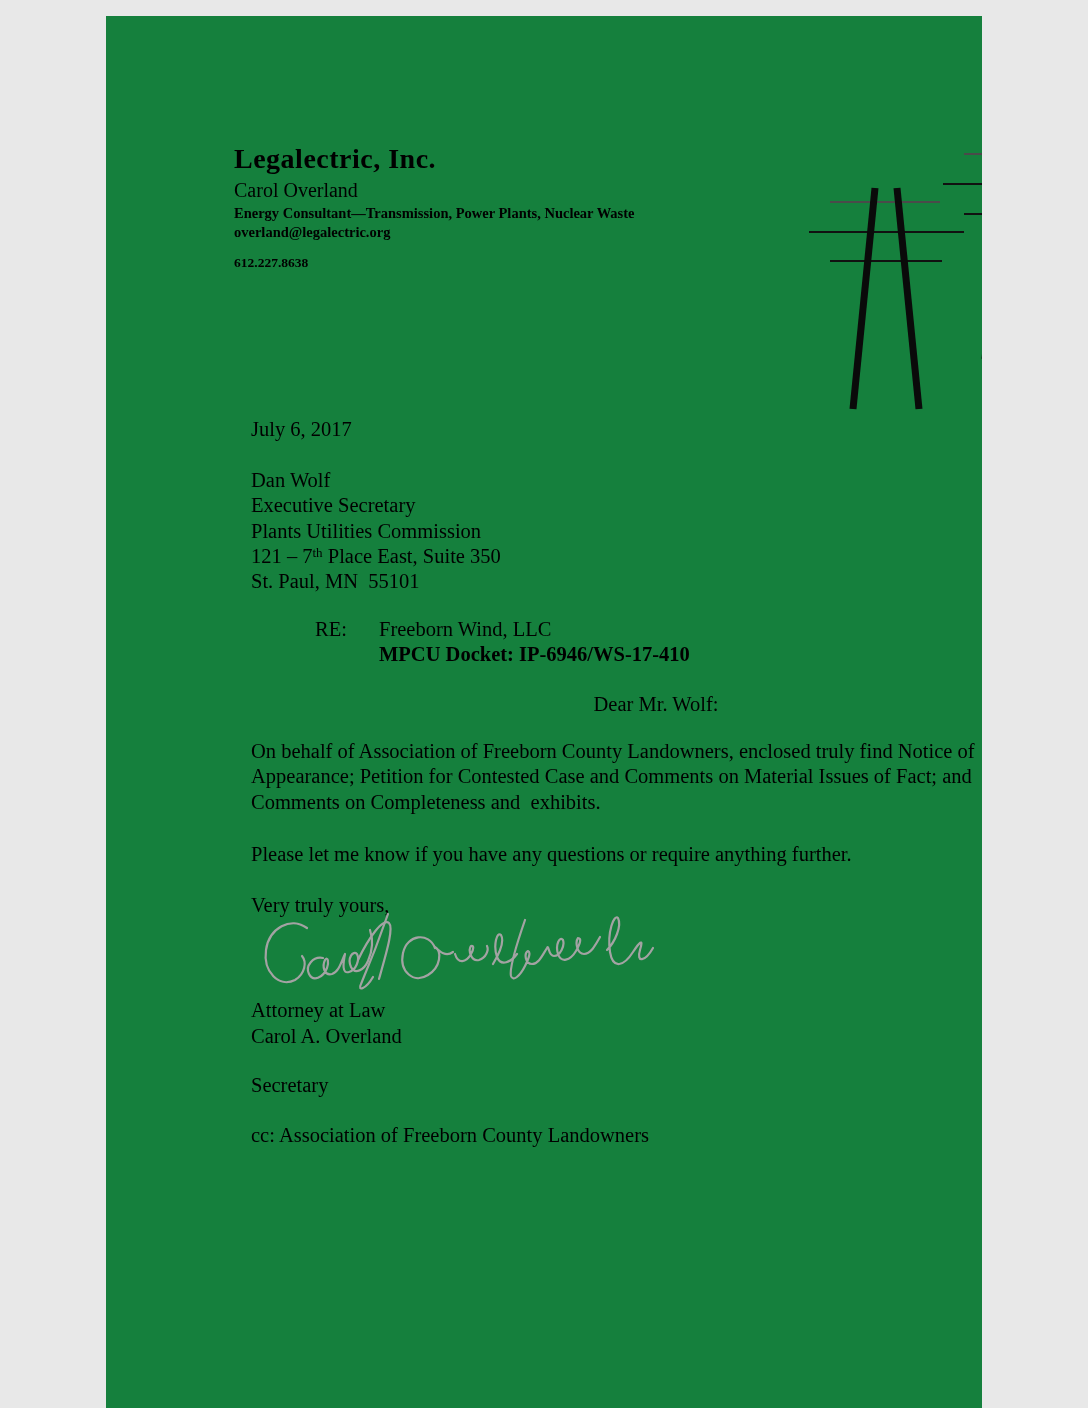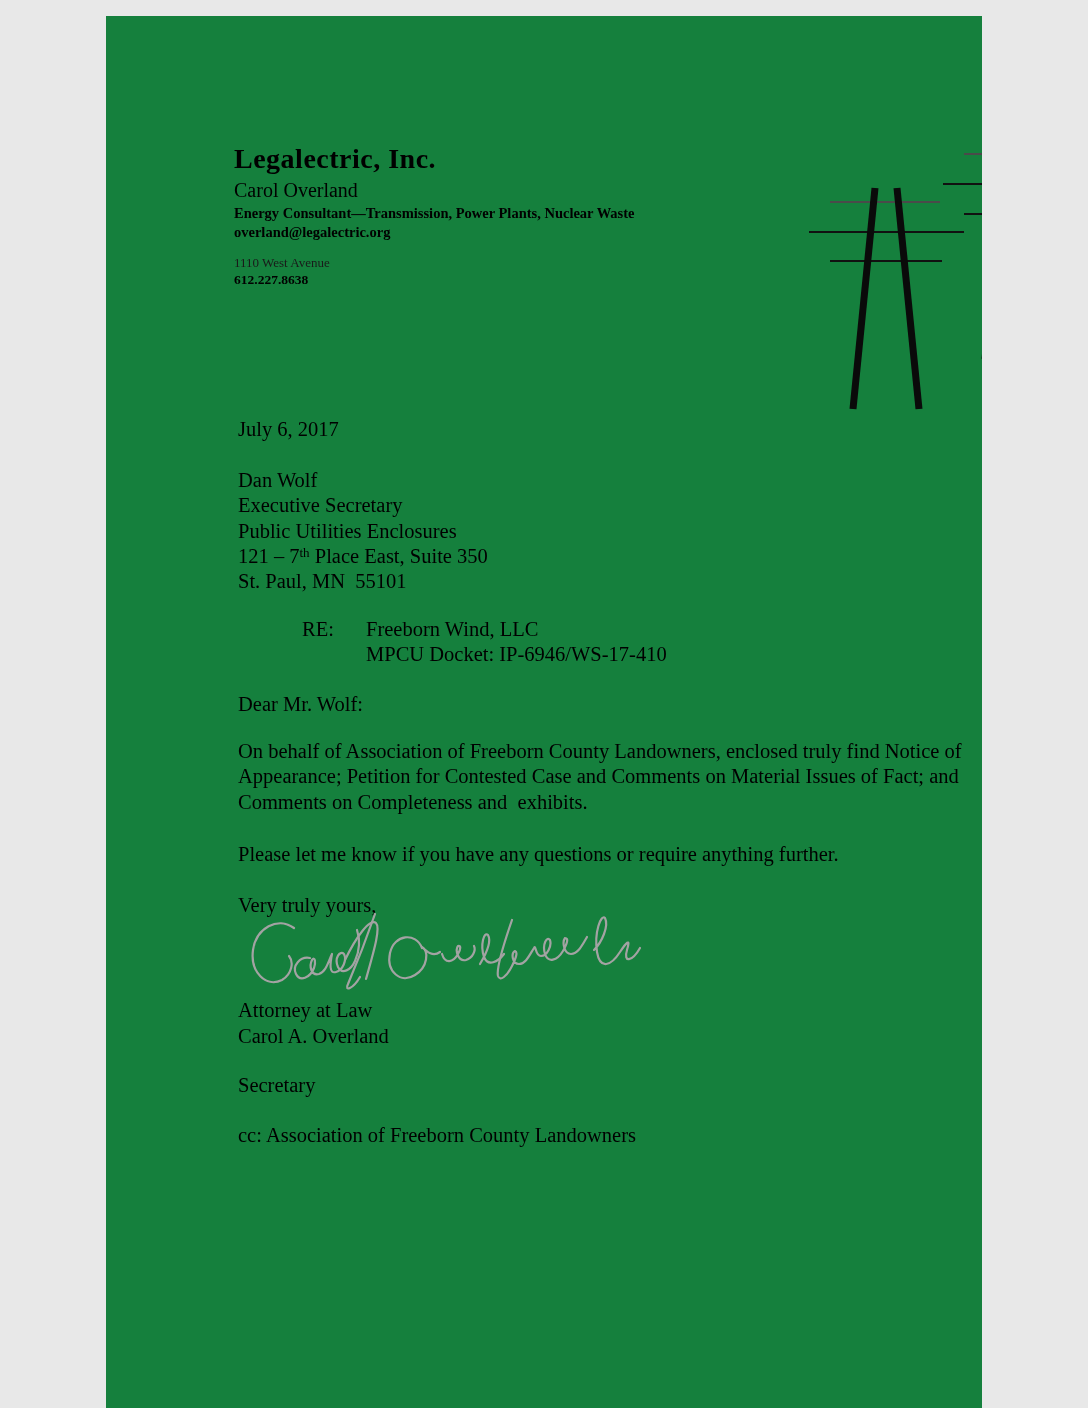--- a/index.html
+++ b/index.html
@@ -68,39 +68,39 @@
     position: absolute;
     left: 690px;
     top: 115px;
     width: 312px;
     height: 290px;
   }
 
   
   .letter {
     position: absolute;
-    left: 132px;
+    left: 145px;
     top: 401px;
     width: 810px;
     font-size: 20.5px;
     line-height: 25.4px;
   }
   .block-date      { margin-bottom: 25.4px; }
   .block-recipient { margin-bottom: 22px; }
   .block-re        { margin-bottom: 24px; }
-  .block-salute    { margin-bottom: 22px; }
+  .block-salute    { margin-bottom: 22px; text-align: center; }
   .block-para1     { margin-bottom: 27px; }
   .block-para2     { margin-bottom: 25.4px; }
   .block-closing   { margin-bottom: 0; }
   .block-name      { margin-bottom: 24px; }
   .block-enc       { margin-bottom: 24px; }
 
   .re-row { display: flex; padding-left: 64px; }
   .re-label { width: 64px; flex: 0 0 64px; }
-  .re-line2 { padding-left: 128px; }
+  .re-line2 { padding-left: 128px; font-weight: bold; }
 
   sup.ord {
     font-size: 13px;
     line-height: 0;
     vertical-align: 6px;
   }
 
   .sig-space { position: relative; height: 80px; }
   .sig-space svg {
     position: absolute;
@@ -114,21 +114,20 @@
 <div class="page">
 
   <div class="letterhead">
     <div class="company">Legalectric, Inc.</div>
     <div class="title-line">
       <span class="pre">Carol Overland</span>
     </div>
     <div class="tagline pre">Energy Consultant—Transmission, Power Plants, Nuclear Waste</div>
     <div class="email pre">overland@legalectric.org</div>
     <div class="lh-address">
-      <div class="pre">1110 West Avenue</div>
       <div class="phone pre">612.227.8638</div>
     </div>
   </div>
 
   <svg class="towers" viewBox="0 0 312 290" aria-hidden="true">
 
     <line x1="34" y1="71" x2="144" y2="71" stroke="#4a4a4a" stroke-width="2.2"></line>
     <line x1="13" y1="101" x2="168" y2="101" stroke="#111111" stroke-width="1.8"></line>
     <line x1="34" y1="130" x2="146" y2="130" stroke="#111111" stroke-width="1.8"></line>
     <line x1="79" y1="57" x2="57" y2="278" stroke="#0a0a0a" stroke-width="7"></line>
@@ -141,21 +140,21 @@
     <line x1="236" y1="10" x2="256" y2="228" stroke="#0a0a0a" stroke-width="7"></line>
   </svg>
 
   <div class="letter">
 
     <div class="block-date pre">July 6, 2017</div>
 
     <div class="block-recipient">
       <div class="pre">Dan Wolf</div>
       <div class="pre">Executive Secretary</div>
-      <div class="pre">Public Utilities Enclosures</div>
+      <div class="pre">Plants Utilities Commission</div>
       <div><span class="pre">121 – 7</span><sup class="ord">th</sup><span class="pre"> Place East, Suite 350</span></div>
       <div class="pre">St. Paul, MN  55101</div>
     </div>
 
     <div class="block-re">
       <div class="re-row">
         <span class="re-label pre">RE:</span>
         <span class="pre">Freeborn Wind, LLC</span>
       </div>
       <div class="re-line2 pre">MPCU Docket: IP-6946/WS-17-410</div>

